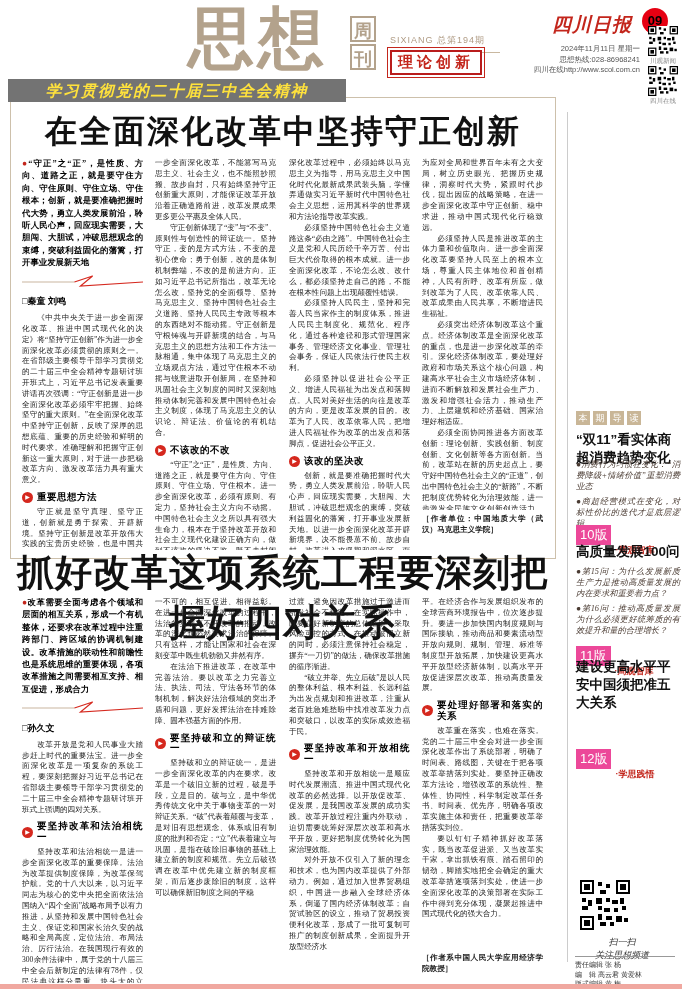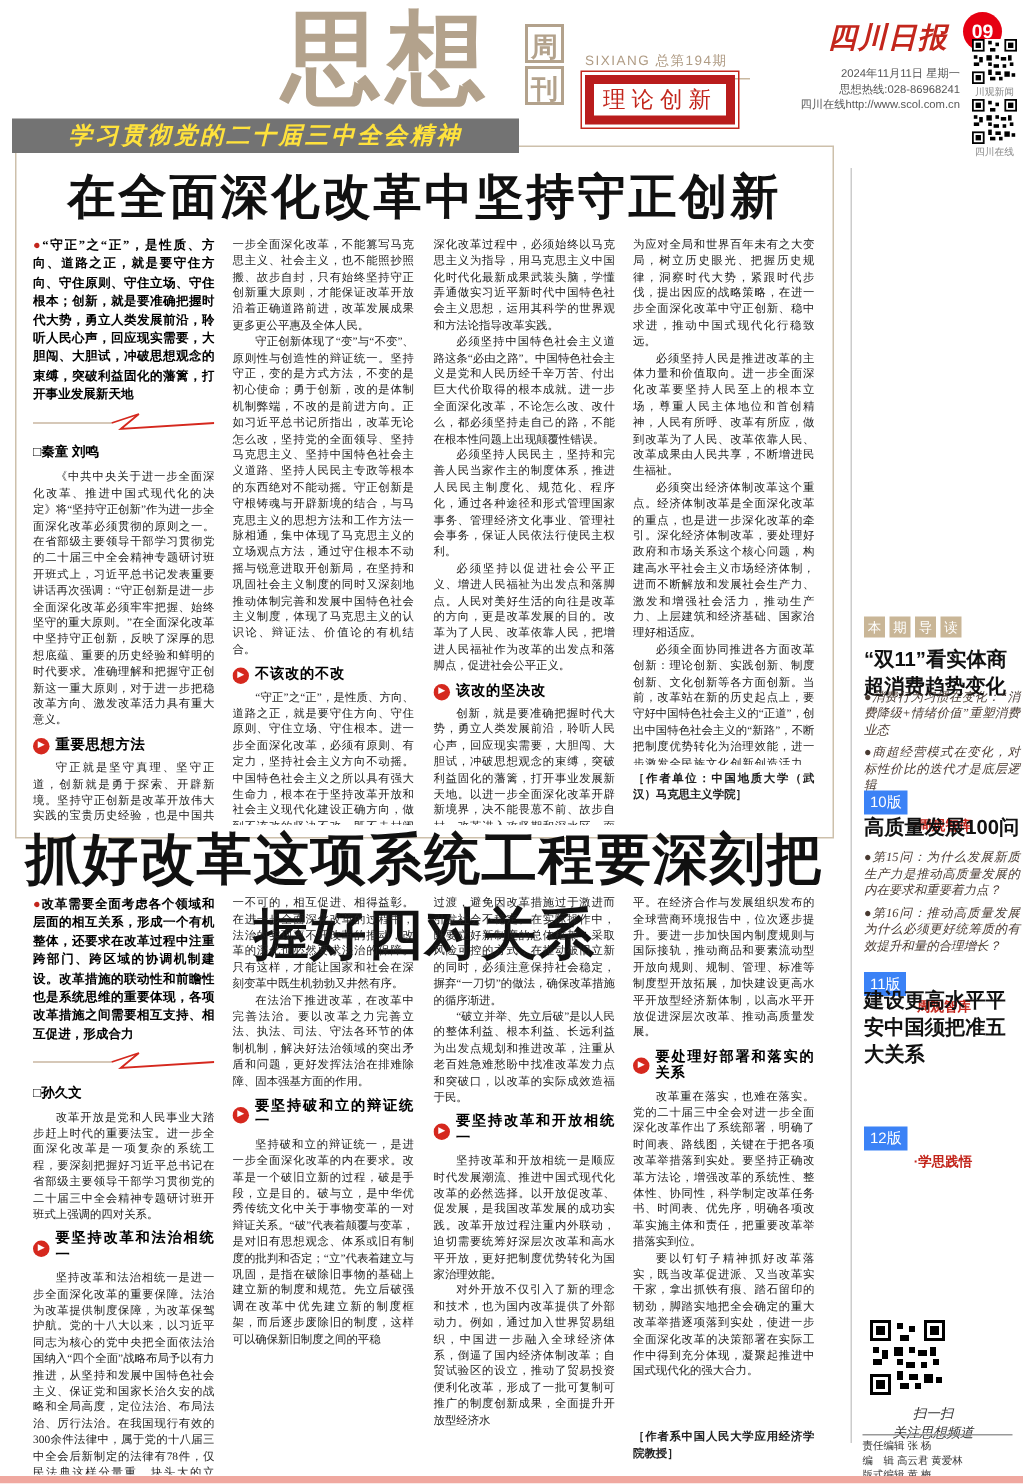--- a/index.html
+++ b/index.html
@@ -10,27 +10,27 @@
 
   
   .mast-title { left:188px; top:2px; font-size:66px; font-weight:bold; color:#b3a28c;
                 letter-spacing:4px; font-family:"DejaVu Serif","Liberation Serif",serif; line-height:72px;}
   .mast-sub { left:350px; top:16px; width:30px; }
   .mast-sub span { display:block; width:26px; height:26px; line-height:26px; text-align:center;
                    border:2px solid #b3a28c; color:#b3a28c; font-weight:bold; font-size:18px; margin-bottom:2px;}
   .pinyin-row { left:390px; top:34px; color:#b09c85; font-size:9px; letter-spacing:1px;
                 border-bottom:1px solid #c9b8a0; padding-bottom:5px; width:110px;
                 font-family:"Liberation Sans",sans-serif;}
-  .col-label { left:390px; top:50px; border:6px solid #b91c1c; outline:1px solid #c3261c; outline-offset:2px;
-               color:#c3261c; font-weight:normal; font-size:15px; letter-spacing:4px; padding:1px 6px;
+  .col-label { left:390px; top:50px; border:2px solid #b91c1c; outline:1px solid #c3261c; outline-offset:2px;
+               color:#c3261c; font-weight:bold; font-size:15px; letter-spacing:4px; padding:1px 6px;
                background:#fff;}
   .paper-name { left:552px; top:12px; color:#c3261c; font-size:19px; font-weight:bold; font-style:italic;
                 letter-spacing:1px;}
   .page-circle { left:642px; top:8px; width:26px; height:26px; border-radius:50%; background:#e60012;
-                 color:#ffffff; font-size:13px; font-weight:bold; text-align:center; line-height:26px;
+                 color:#000000; font-size:13px; font-weight:bold; text-align:center; line-height:26px;
                  font-family:"Liberation Sans",sans-serif;}
   .date-block { left:470px; top:44px; width:170px; text-align:right; font-size:7.5px; color:#555;
                 line-height:10.5px; font-family:"Liberation Sans",sans-serif;}
   .qr { width:30px; height:30px; display:block; background:#fff; }
   .qr-label { font-size:6.5px; color:#888; text-align:center; width:30px;
               font-family:"Liberation Sans",sans-serif;}
   .qr1 { left:648px; top:26px; } .qr1l { left:648px; top:57px; }
   .qr2 { left:648px; top:66px; } .qr2l { left:648px; top:97px; }
 
   
@@ -72,21 +72,21 @@
   .side-divider { left:567px; top:112px; width:1px; height:850px; background:#ccc; }
   .index-label { left:576px; top:411px; display:flex; gap:3px; }
   .index-label span { width:14px; height:14px; background:#c9b697; color:#fff; font-size:9px;
                       text-align:center; line-height:14px; font-family:"Liberation Sans",sans-serif;}
   .side-title { left:576px; top:0; width:104px; font-size:13.5px; font-weight:bold; color:#111;
                 line-height:18px; font-family:"Liberation Sans","DejaVu Sans",sans-serif;}
   .side-bullets { left:576px; width:104px; font-size:8.3px; line-height:11.2px; color:#4a3b32;
                   font-style:italic; text-align:justify;}
   .side-bullets p { margin-bottom:3px; }
   .side-tag { left:576px; display:flex; align-items:center; gap:4px; }
-  .side-tag .pbox { background:#3b82f6; color:#fff; font-size:10px; padding:1px 4px;
+  .side-tag .pbox { background:#ec4899; color:#fff; font-size:13px; padding:1px 4px;
                     font-family:"Liberation Sans",sans-serif;}
   .side-tag .cname { color:#c3261c; font-weight:bold; font-size:9px;
                      font-family:"Liberation Sans",sans-serif;margin-top:32px;}
   .side-qr { left:580px; top:880px; width:50px; height:50px; }
   .side-qr-cap { left:567px; top:936px; width:110px; text-align:center; font-size:9px; line-height:13px;
                  font-style:italic; color:#333; }
   .credits { left:575px; top:956px; width:100px; border-top:1px solid #999; border-bottom:1px solid #999;
              padding:3px 0; font-size:7px; line-height:9.5px; color:#333;
              font-family:"Liberation Sans",sans-serif;}
   .bottom-strip { left:0; top:984px; width:682px; height:5px; background:#f0a8a0; }

